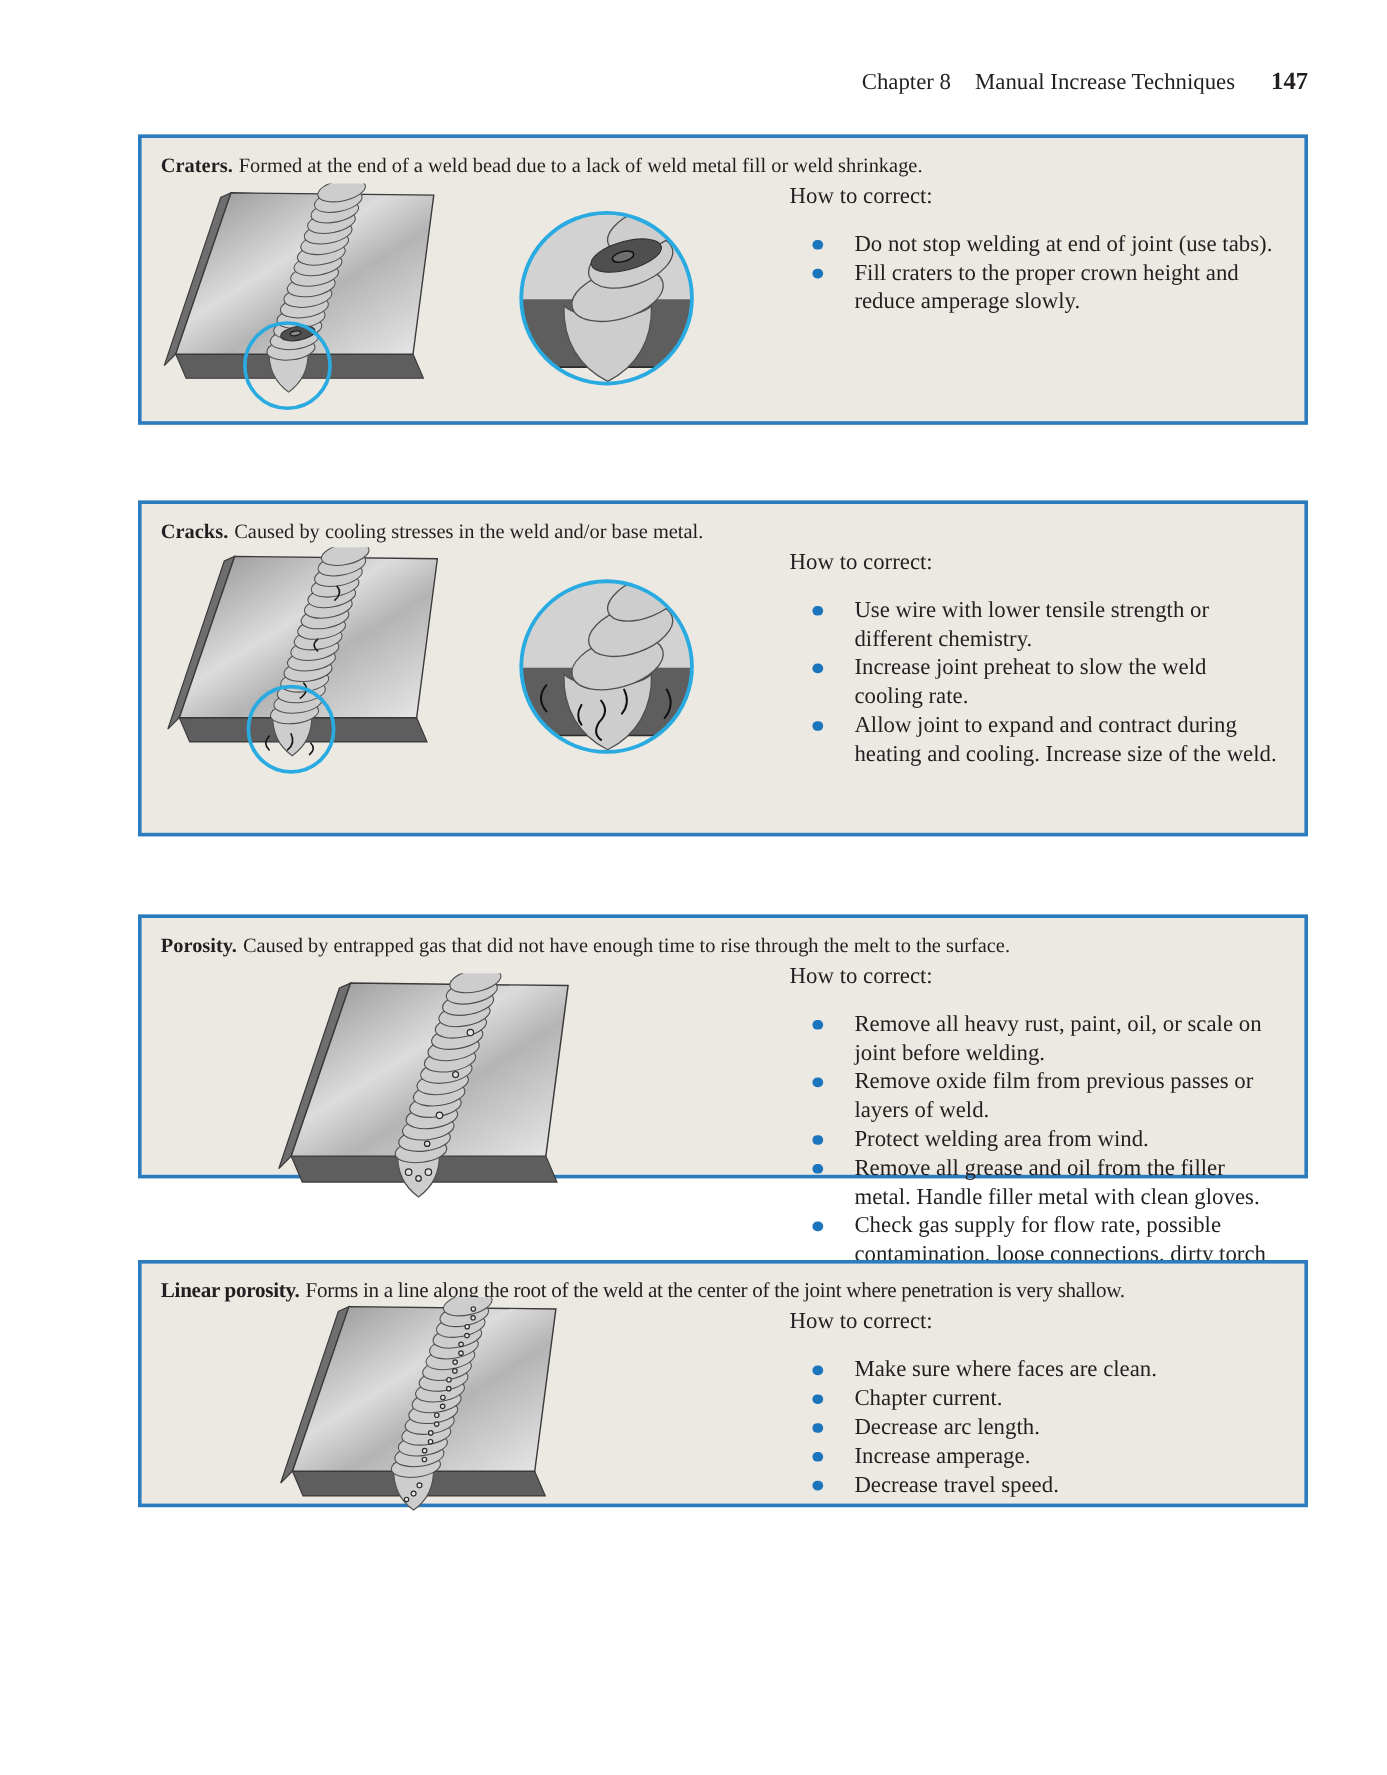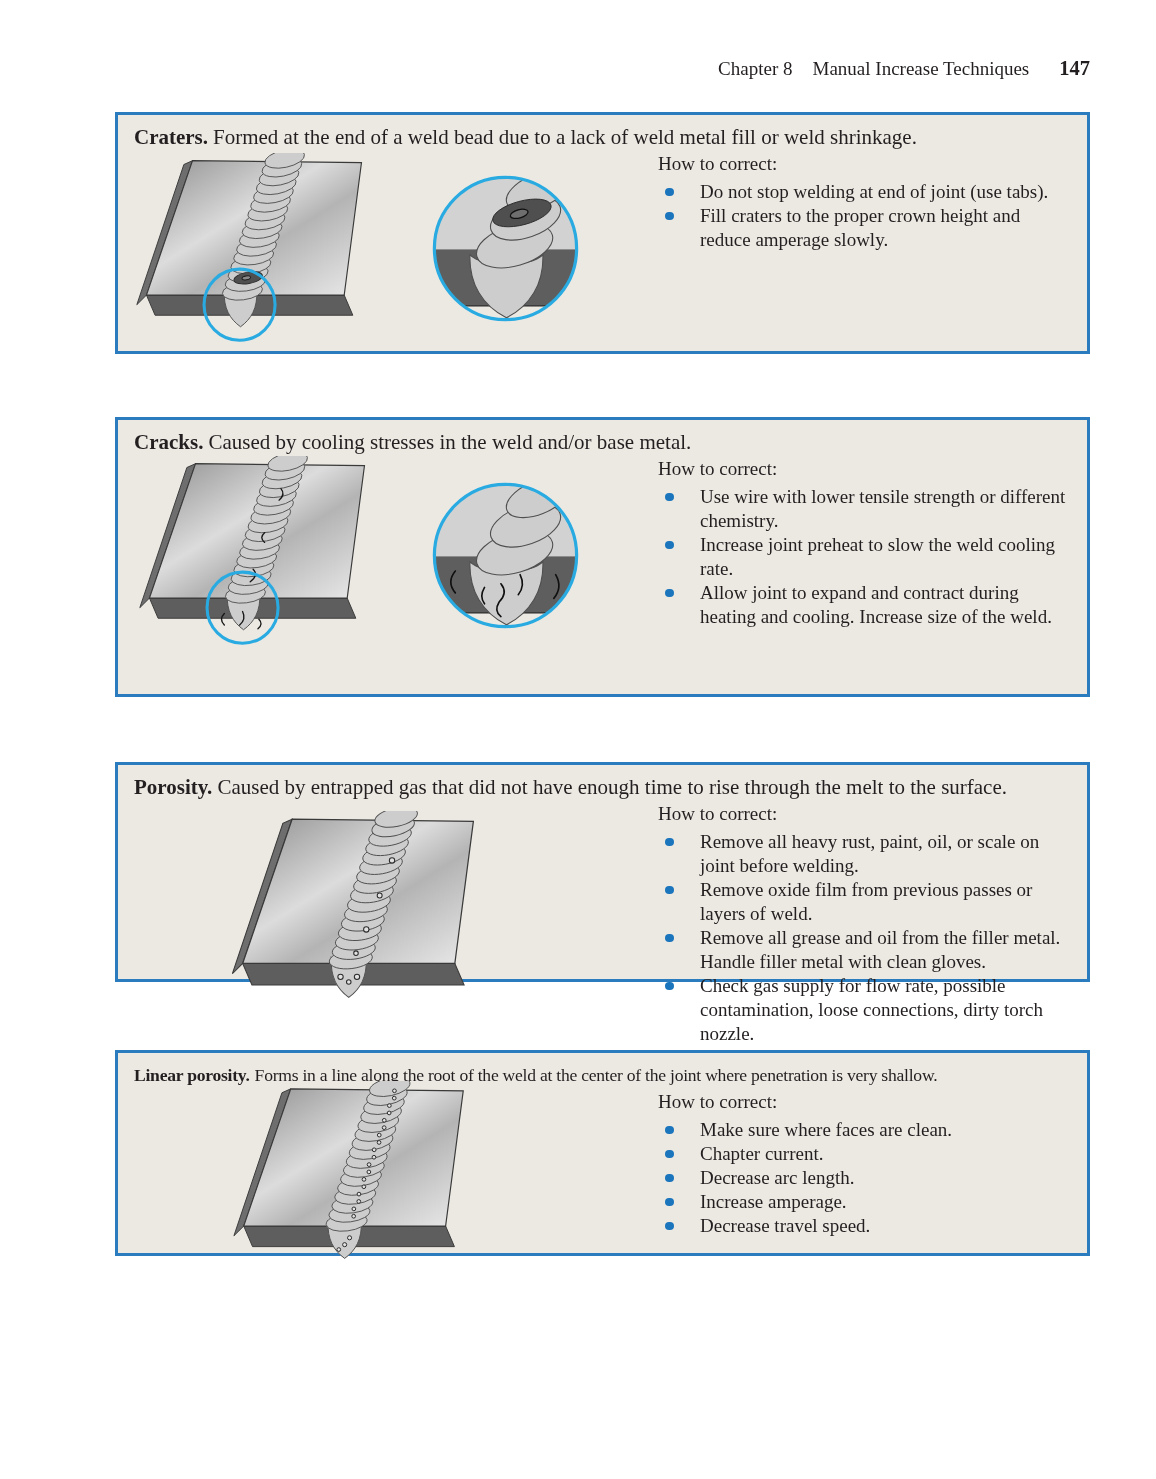--- a/index.html
+++ b/index.html
@@ -32,35 +32,35 @@
   .defect-box{
     position:relative;
     width:975px;
     margin-left:115px;
     background:var(--box-bg);
     border:3px solid var(--box-border);
   }
   .box-title{
     margin:0;
     padding:11px 16px 0 16px;
-    font-size:21px;
+    font-size:17px;
     line-height:23px;
   }
   .box-title .term{font-weight:bold;margin-right:5px;}
   .box-title.condensed{font-size:17.6px;letter-spacing:-0.25px;}
   .howto{
     position:absolute;
     left:540px;
     top:37px;
     width:424px;
     font-size:19px;
     line-height:24px;
   }
   .howto-label{margin-bottom:1px;}
-  ul.howto-list{list-style:none;margin:4px;padding:0;}
+  ul.howto-list{list-style:none;margin:16px;padding:0;}
   .howto-list li{
     position:relative;
     padding-left:38px;
     max-width:410px;
   }
   .howto-list li .btext{display:inline-block;max-width:372px;vertical-align:top;}
   .dot{
     position:absolute;
     left:3px;
     top:7.5px;
@@ -220,20 +220,21 @@
 
 <section class="defect-box" style="height:220px;margin-top:65px">
   <p class="box-title">
     <b class="term">Porosity.</b><span>Caused by entrapped gas that did not have enough time to rise through the melt to the surface.</span>
   </p>
   <div class="howto">
     <div class="howto-label">How to correct:</div>
     <ul class="howto-list">
       <li><span class="dot"></span><span class="btext">Remove all heavy rust, paint, oil, or scale on joint before welding.</span></li>
       <li><span class="dot"></span><span class="btext">Remove oxide film from previous passes or layers of weld.</span></li>
+      <li><span class="dot"></span><span class="btext">Protect welding area from wind.</span></li>
       <li><span class="dot"></span><span class="btext">Remove all grease and oil from the filler metal. Handle filler metal with clean gloves.</span></li>
       <li><span class="dot"></span><span class="btext">Check gas supply for flow rate, possible contamination, loose connections, dirty torch nozzle.</span></li>
     </ul>
   </div>
   <svg class="illus" style="left:110px;top:46px;width:258px;height:206px" viewBox="0 0 250 200">
       <defs>
         <linearGradient id="pg4" x1="0" y1="0" x2="1" y2="1">
           <stop offset="0" stop-color="#8e8e8e"></stop>
           <stop offset="0.42" stop-color="#dcdcdc"></stop>
           <stop offset="0.6" stop-color="#b4b4b4"></stop>

